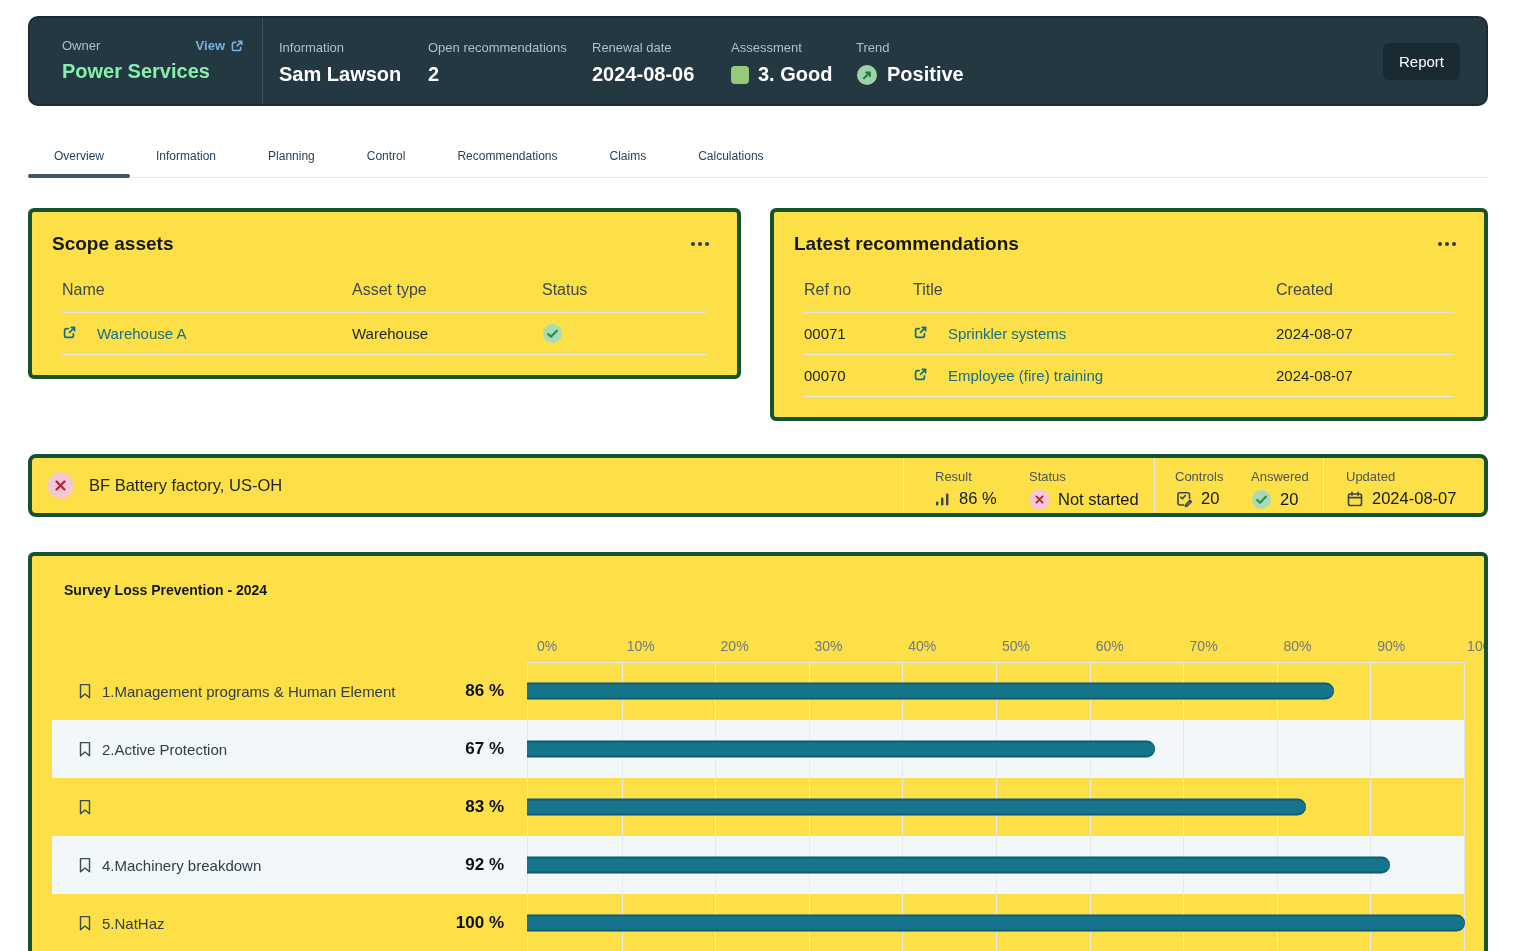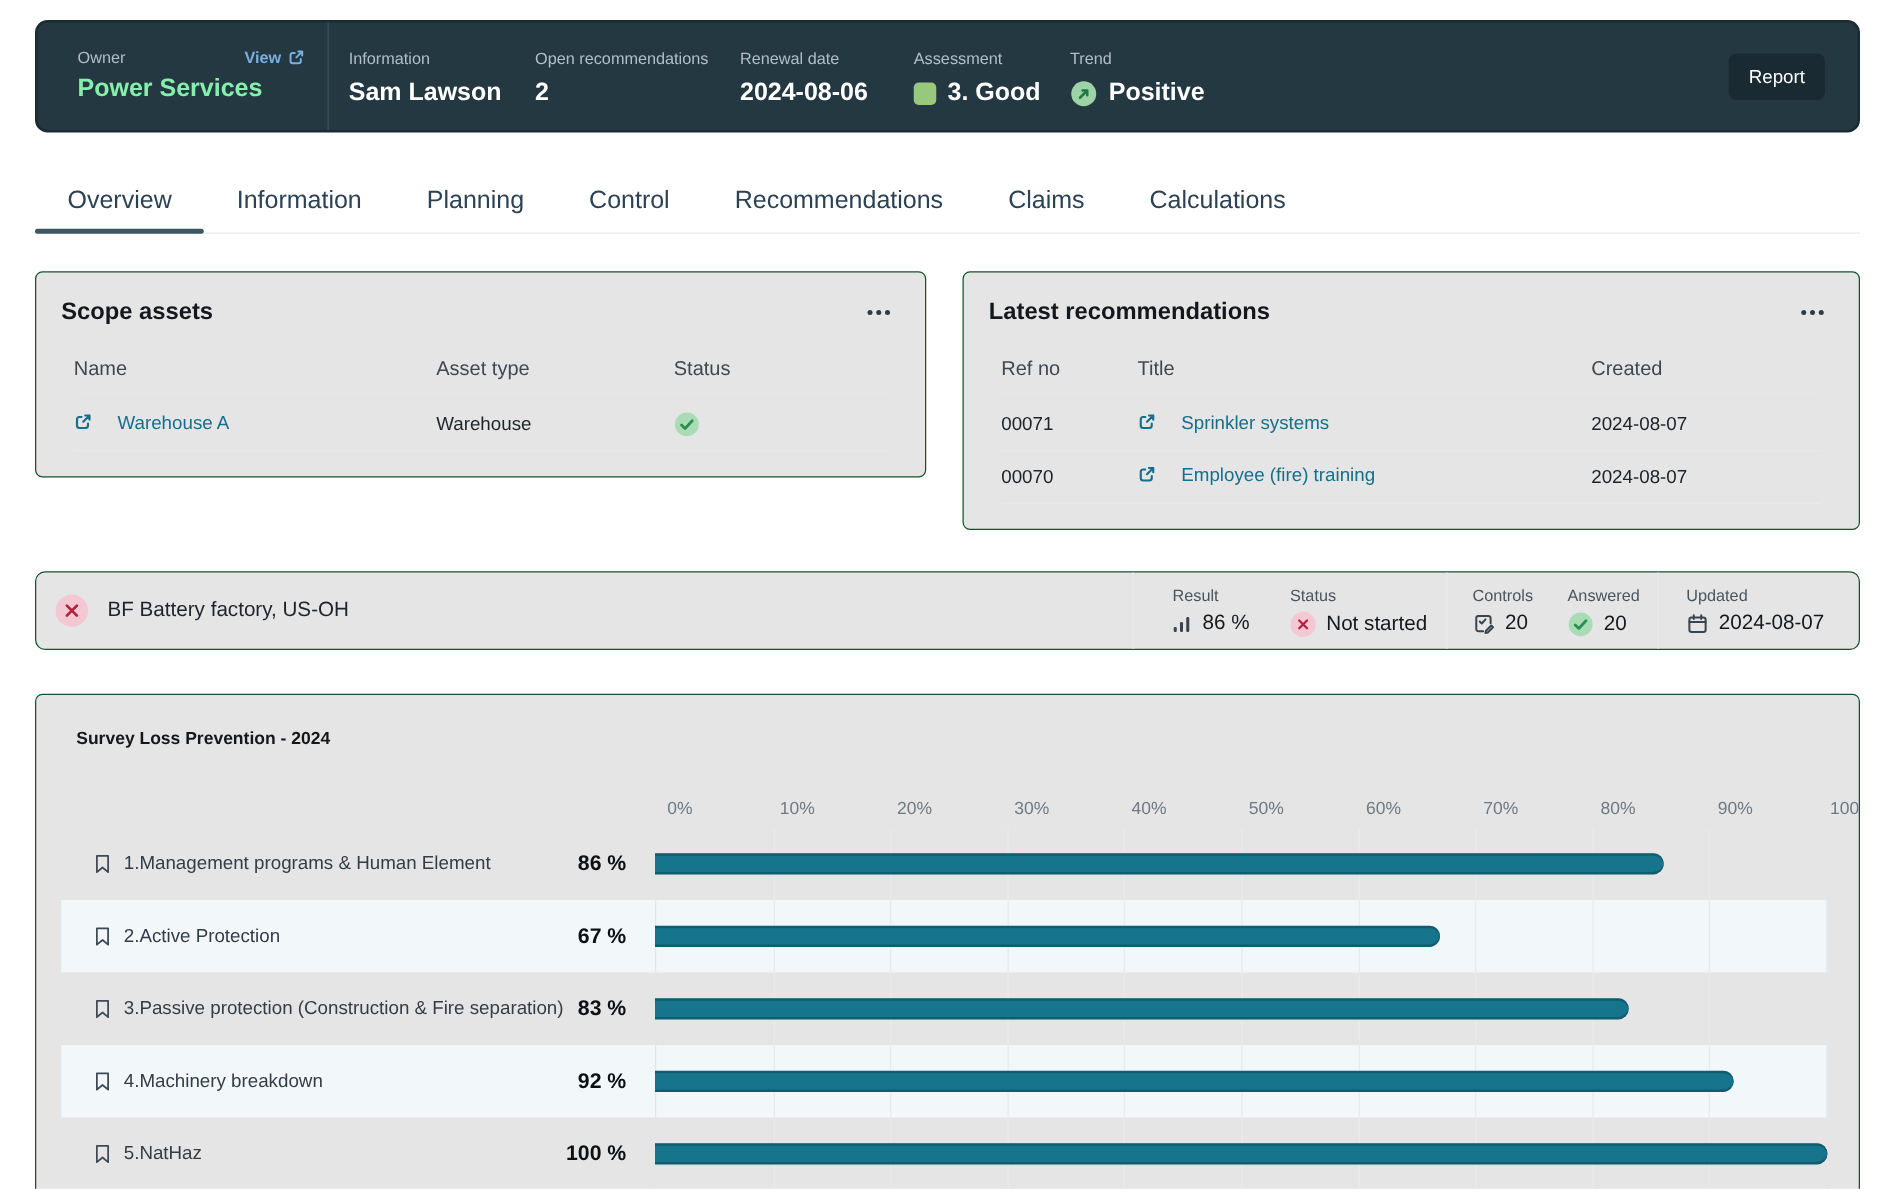--- a/index.html
+++ b/index.html
@@ -16,26 +16,26 @@
   .hlbl { font-size:13px; color:#b2bfc8; white-space:nowrap; }
   .view-link { color:#79b0e0; font-size:13px; font-weight:700; display:flex; align-items:center; gap:5px; cursor:pointer; text-decoration:none; }
   .hval { margin-top:7px; color:#ffffff; font-size:20px; font-weight:700; display:flex; align-items:center; gap:9px; white-space:nowrap; }
   .hval.link { color:#86efac; cursor:pointer; text-decoration:none; }
   .sq-good { width:18px; height:18px; border-radius:4px; background:#98c87c; display:inline-block; flex:none; }
   .report-btn { margin-left:auto; margin-right:26px; align-self:center; background:#1a2a33; color:#fff;
     border:none; border-radius:6px; font-size:15px; font-family:inherit; padding:10px 16px; cursor:pointer; }
 
   
   .tabs { display:flex; margin:34px 28px 0; border-bottom:1px solid #e7eaec; }
-  .tab { padding:9px 26px 14px; font-size:20px; color:#2c4254; position:relative; cursor:pointer; white-space:nowrap; }
+  .tab { padding:9px 26px 14px; font-size:12px; color:#2c4254; position:relative; cursor:pointer; white-space:nowrap; }
   .tab.active::after { content:""; position:absolute; left:0; right:0; bottom:-1px; height:4px;
     background:#3e5765; border-radius:3px; }
 
   
-  .card { background:#e5e5e5; border:1px solid #14532d; border-radius:6px; }
+  .card { background:#fde047; border:4px solid #14532d; border-radius:6px; }
   .cards-row { margin:30px 28px 0; display:flex; gap:29px; align-items:flex-start; }
   .scope-card { width:713px; } .rec-card { width:718px; }
   .card-head { display:flex; justify-content:space-between; align-items:center; padding:21px 26px 0 20px; }
   .card-title { font-size:19px; font-weight:700; color:#14181d; }
   .dots { display:flex; gap:3px; background:none; border:none; padding:6px 2px; cursor:pointer; }
   .dots i { width:4px; height:4px; border-radius:50%; background:#2e3a45; }
 
   table { border-collapse:collapse; margin:14px 30px 20px; width:calc(100% - 60px); }
   th { font-size:16px; font-weight:400; color:#3d4852; text-align:left; padding:12px 0 13px;
     border-bottom:1px solid #dfe3e7; }
@@ -381,21 +381,20 @@
           <span class="row-barwrap">
             <span class="bar" style="width: 67%; background: rgb(22, 117, 140);"></span>
           </span>
         </div>
         <div class="chart-row">
           <span class="row-icon">
             <svg viewBox="0 0 24 24" width="18" height="20" fill="none" stroke="#3f4a55" stroke-width="1.9" stroke-linejoin="round">
               <path d="M6 3.5 h12 v17.5 l-6 -5 -6 5 z"></path>
             </svg>
           </span>
-          <span class="row-label">3.Passive protection (Construction &amp; Fire separation)</span>
           <span class="row-value">83 %</span>
           <span class="row-barwrap">
             <span class="bar" style="width: 83%; background: rgb(22, 117, 140);"></span>
           </span>
         </div>
         <div class="chart-row alt">
           <span class="row-icon">
             <svg viewBox="0 0 24 24" width="18" height="20" fill="none" stroke="#3f4a55" stroke-width="1.9" stroke-linejoin="round">
               <path d="M6 3.5 h12 v17.5 l-6 -5 -6 5 z"></path>
             </svg>

